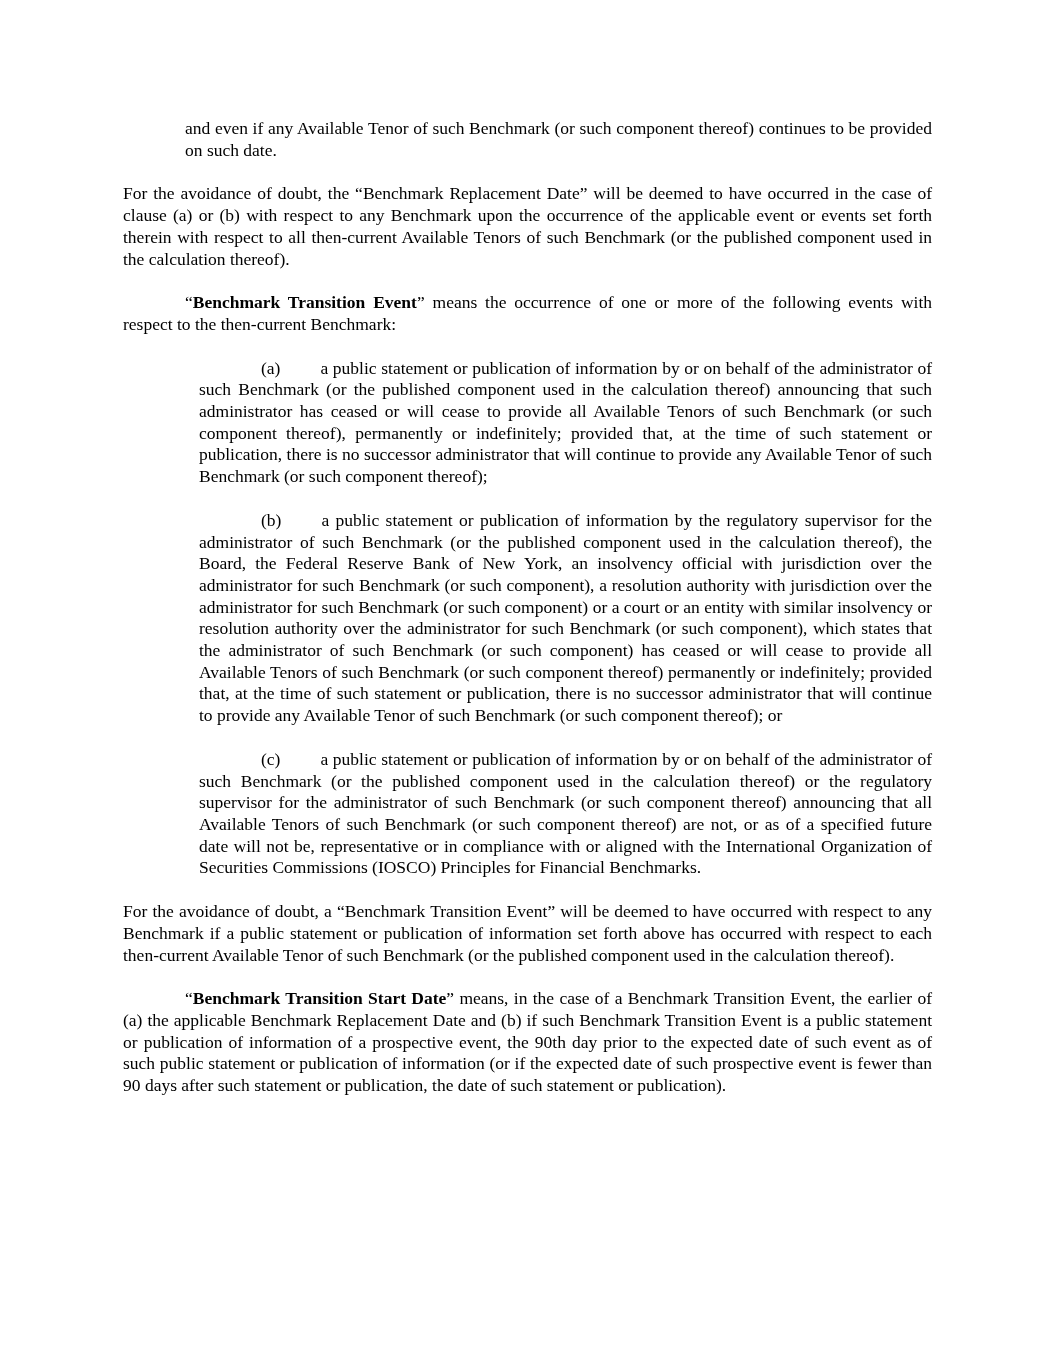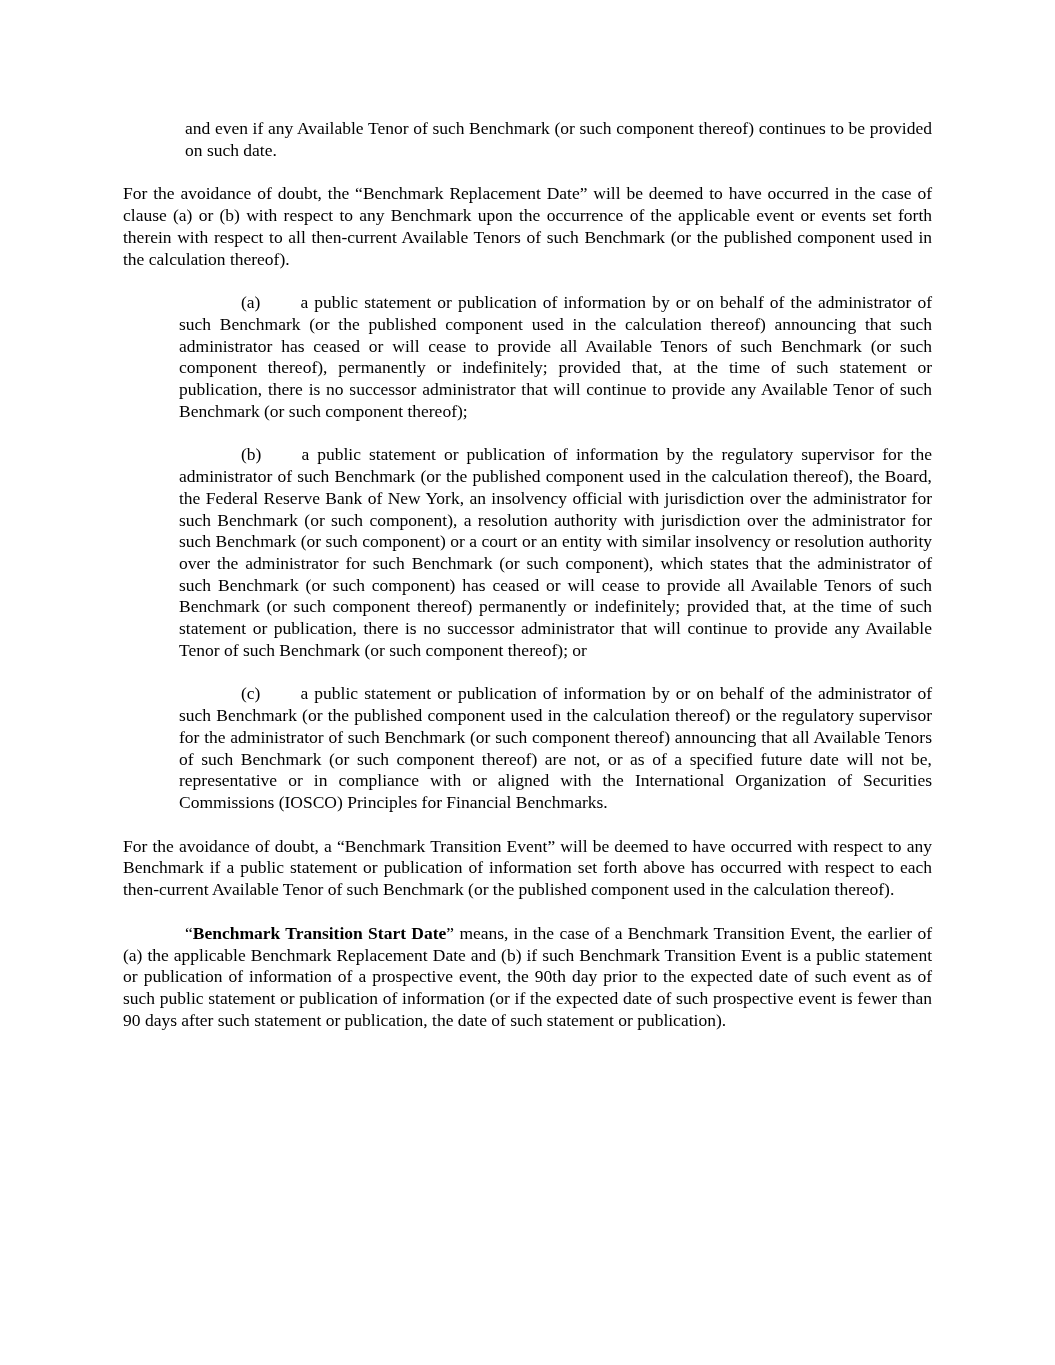--- a/index.html
+++ b/index.html
@@ -34,21 +34,21 @@
   
   .hang {
     margin-left: 62px;
   }
   
   .firstline-indent {
     text-indent: 62px;
   }
   
   .clause {
-    margin-left: 56px;
+    margin-left: 76px;
     text-indent: 62px;
   }
   .tab-spacer {
     display: inline-block;
     width: 40px;
   }
   b.term {
     font-weight: bold;
   }
   .footer {
@@ -64,20 +64,21 @@
 </head>
 <body>
 
 <div class="page">
   <div class="content">
 
     <p class="para hang">and even if any Available Tenor of such Benchmark (or such component thereof) continues to be provided on such date.</p>
 
     <p class="para">For the avoidance of doubt, the “Benchmark Replacement Date” will be deemed to have occurred in the case of clause (a) or (b) with respect to any Benchmark upon the occurrence of the applicable event or events set forth therein with respect to all then-current Available Tenors of such Benchmark (or the published component used in the calculation thereof).</p>
 
+    <p class="para firstline-indent"><span>“</span><b class="term">Benchmark Transition Event</b><span>” means the occurrence of one or more of the following events with respect to the then-current Benchmark:</span></p>
 
     <p class="para clause"><span>(a)</span><span class="tab-spacer"></span><span>a public statement or publication of information by or on behalf of the administrator of such Benchmark (or the published component used in the calculation thereof) announcing that such administrator has ceased or will cease to provide all Available Tenors of such Benchmark (or such component thereof), permanently or indefinitely; provided that, at the time of such statement or publication, there is no successor administrator that will continue to provide any Available Tenor of such Benchmark (or such component thereof);</span></p>
 
     <p class="para clause"><span>(b)</span><span class="tab-spacer"></span><span>a public statement or publication of information by the regulatory supervisor for the administrator of such Benchmark (or the published component used in the calculation thereof), the Board, the Federal Reserve Bank of New York, an insolvency official with jurisdiction over the administrator for such Benchmark (or such component), a resolution authority with jurisdiction over the administrator for such Benchmark (or such component) or a court or an entity with similar insolvency or resolution authority over the administrator for such Benchmark (or such component), which states that the administrator of such Benchmark (or such component) has ceased or will cease to provide all Available Tenors of such Benchmark (or such component thereof) permanently or indefinitely; provided that, at the time of such statement or publication, there is no successor administrator that will continue to provide any Available Tenor of such Benchmark (or such component thereof); or</span></p>
 
     <p class="para clause"><span>(c)</span><span class="tab-spacer"></span><span>a public statement or publication of information by or on behalf of the administrator of such Benchmark (or the published component used in the calculation thereof) or the regulatory supervisor for the administrator of such Benchmark (or such component thereof) announcing that all Available Tenors of such Benchmark (or such component thereof) are not, or as of a specified future date will not be, representative or in compliance with or aligned with the International Organization of Securities Commissions (IOSCO) Principles for Financial Benchmarks.</span></p>
 
     <p class="para">For the avoidance of doubt, a “Benchmark Transition Event” will be deemed to have occurred with respect to any Benchmark if a public statement or publication of information set forth above has occurred with respect to each then-current Available Tenor of such Benchmark (or the published component used in the calculation thereof).</p>
 
     <p class="para firstline-indent"><span>“</span><b class="term">Benchmark Transition Start Date</b><span>” means, in the case of a Benchmark Transition Event, the earlier of (a) the applicable Benchmark Replacement Date and (b) if such Benchmark Transition Event is a public statement or publication of information of a prospective event, the 90th day prior to the expected date of such event as of such public statement or publication of information (or if the expected date of such prospective event is fewer than 90 days after such statement or publication, the date of such statement or publication).</span></p>

